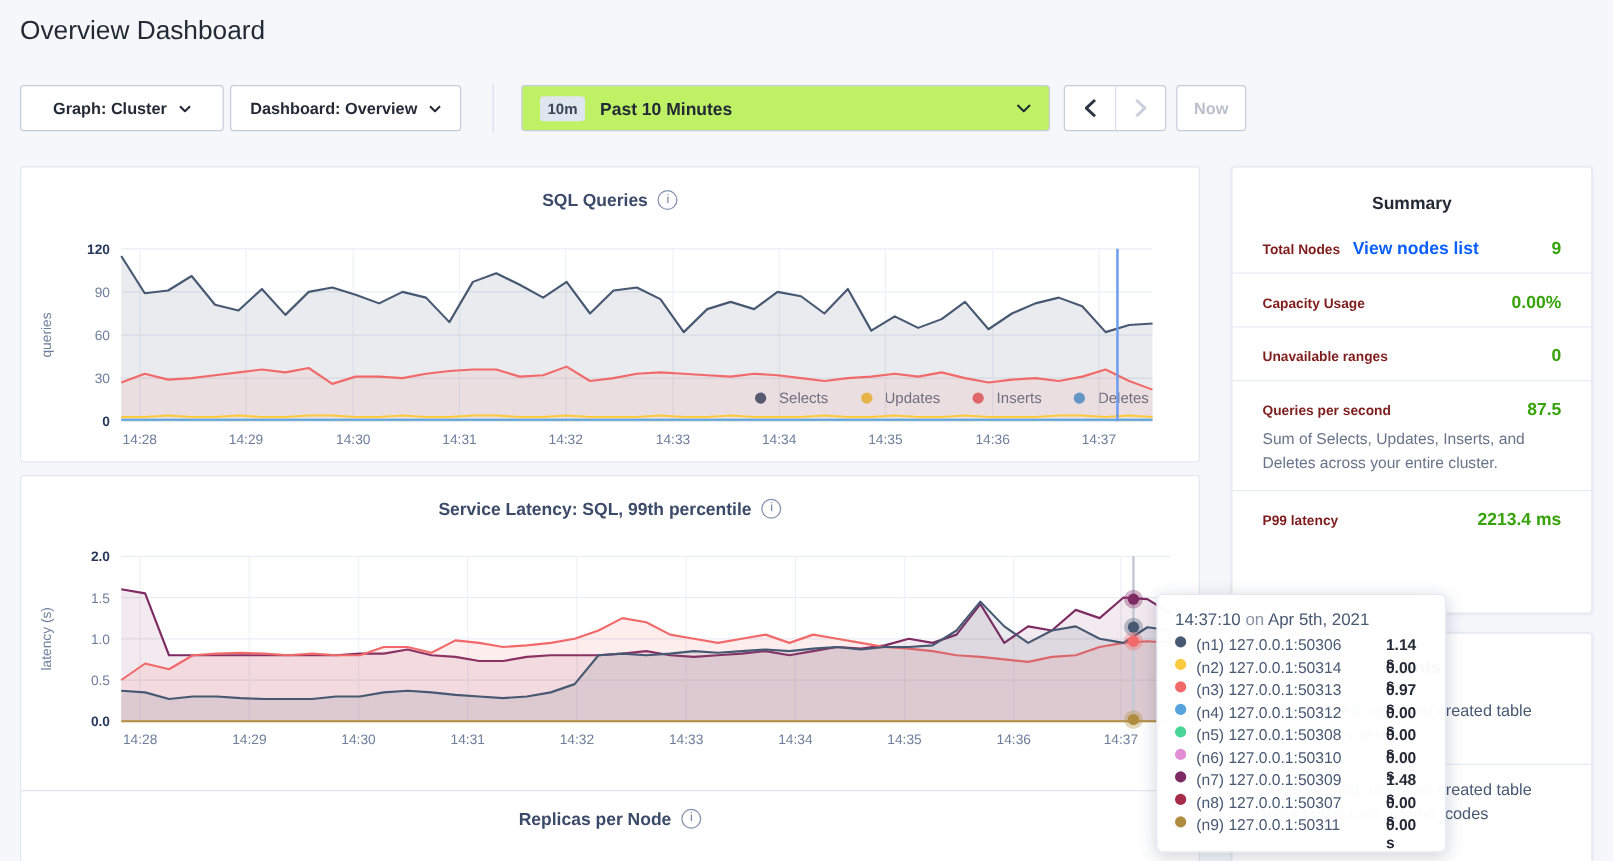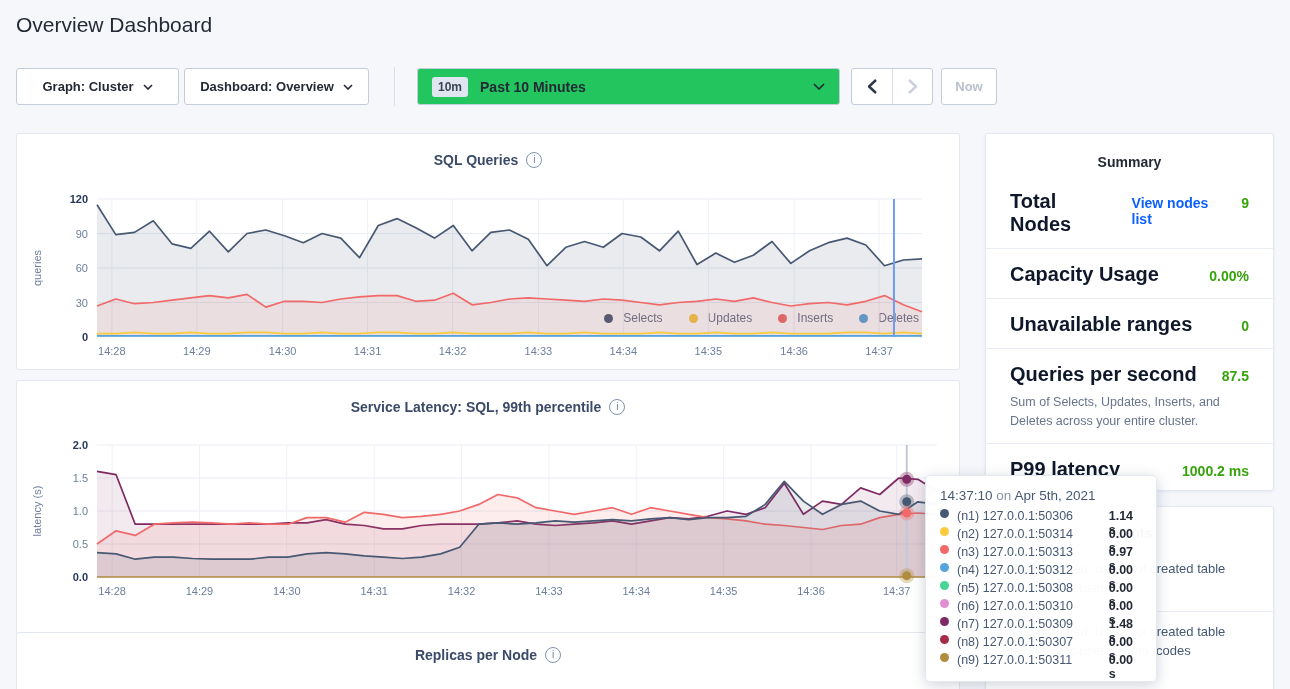--- a/index.html
+++ b/index.html
@@ -9,21 +9,21 @@
 
   
   .page-title { left:16px; top:13px; font-size:21px; font-weight:500; color:#242a35; }
 
   
   .btn { background:#fff; border:1px solid #c6cdda; border-radius:3px; height:37px;
          display:flex; align-items:center; justify-content:center; gap:9px;
          font-size:13px; font-weight:bold; color:#242a35; cursor:pointer; }
   .btn.disabled { color:#b9c0cc; cursor:default;text-align:right; }
   .vdivider { width:1px; background:#d9dfe9; }
-  .time-range { background:#22c55e; border:1px solid #c6cdda; border-radius:3px; height:37px;
+  .time-range { background:#bef264; border:1px solid #c6cdda; border-radius:3px; height:37px;
                 display:flex; align-items:center; padding:0 14px; gap:12px; cursor:pointer; }
   .time-badge { background:#e0e6f0; border-radius:3px; font-size:12px; font-weight:bold;
                 color:#394455; padding:3px 6px; }
   .time-label { font-size:14px; font-weight:bold; color:#242a35; flex:1; }
   .arrow-group { display:flex; background:#fff; border:1px solid #c6cdda; border-radius:3px; height:37px; }
   .arrow-cell { width:40px; display:flex; align-items:center; justify-content:center; cursor:pointer; }
   .arrow-cell + .arrow-cell { border-left:1px solid #d9dfe9; }
 
   
   .card { position:absolute; background:#fff; border:1px solid #e3e8f0; border-radius:3px; }
@@ -35,21 +35,21 @@
   .legend-item { display:flex; align-items:center; gap:10px; font-size:12px; color:#677285; cursor:pointer; }
   .legend-dot { width:9px; height:9px; border-radius:50%; display:inline-block; }
   .tick  { font-size:11px; fill:#6d7e9c; font-family:"Liberation Sans",sans-serif; }
   .tickB { font-size:11px; font-weight:bold; fill:#27385c; font-family:"Liberation Sans",sans-serif; }
 
   
   .sum-title { text-align:center; font-size:14px; font-weight:bold; padding:20px 0 6px; color:#242a35; }
   .sum-row { padding:14px 24px 12px; border-bottom:1px solid #e8ecf3; }
   .sum-row:last-child { border-bottom:none; }
   .sum-line { display:flex; align-items:baseline; gap:10px; }
-  .sum-label { font-size:20px; font-weight:bold; color:#0f172a; }
+  .sum-label { font-size:11px; font-weight:bold; color:#7f1d1d; }
   .sum-link { font-size:14px; font-weight:bold; color:#0b5fff; cursor:pointer; }
   .sum-value { margin-left:auto; font-size:14px; font-weight:bold; color:#36a30b; }
   .sum-caption { font-size:12.5px; color:#68748a; line-height:1.5; margin-top:7px; }
 
   
   .ev-title { text-align:center; font-size:14px; font-weight:bold; padding:18px 0 8px; color:#242a35; }
   .ev-item { padding:10px 24px 14px; font-size:13px; color:#475872; line-height:19px; }
   .ev-item + .ev-item { border-top:1px solid #e8ecf3; }
 
   
@@ -263,21 +263,21 @@
     <div class="sum-line">
       <span class="sum-label">Queries per second</span>
       <span class="sum-value">87.5</span>
     </div>
     <div class="sum-caption">Sum of Selects, Updates, Inserts, and Deletes across your entire cluster.</div>
   </div>
 
   <div class="sum-row">
     <div class="sum-line">
       <span class="sum-label">P99 latency</span>
-      <span class="sum-value">1000.2 ms</span>
+      <span class="sum-value">2213.4 ms</span>
     </div>
   </div>
 </div>
 
 <div class="card" style="left:985px;top:506px;width:289px;height:200px;box-shadow:0 1px 3px rgba(56,76,108,0.08);">
   <div class="ev-title">Events</div>
   <div>
       <div class="ev-item">
         <div>Table created: user root created table</div>
         <div>movr.public.users</div>

